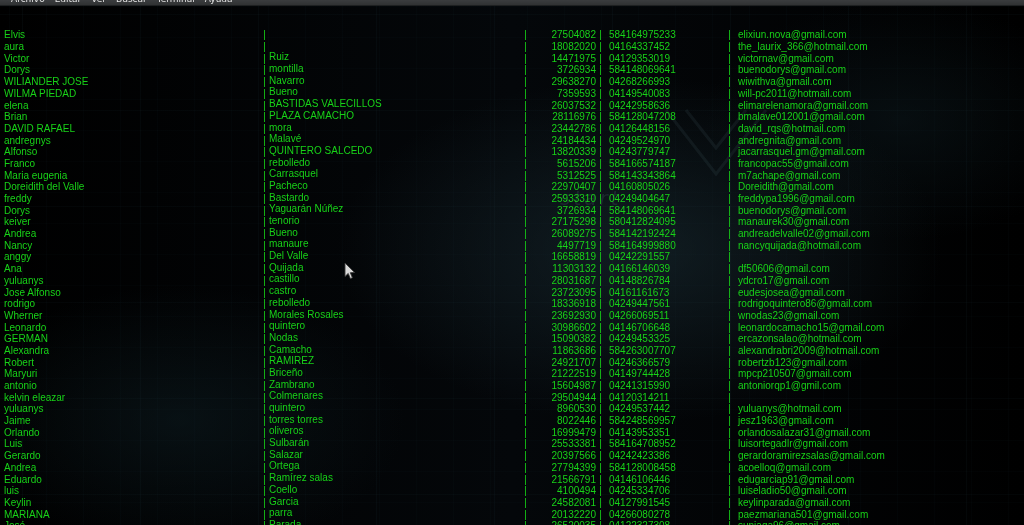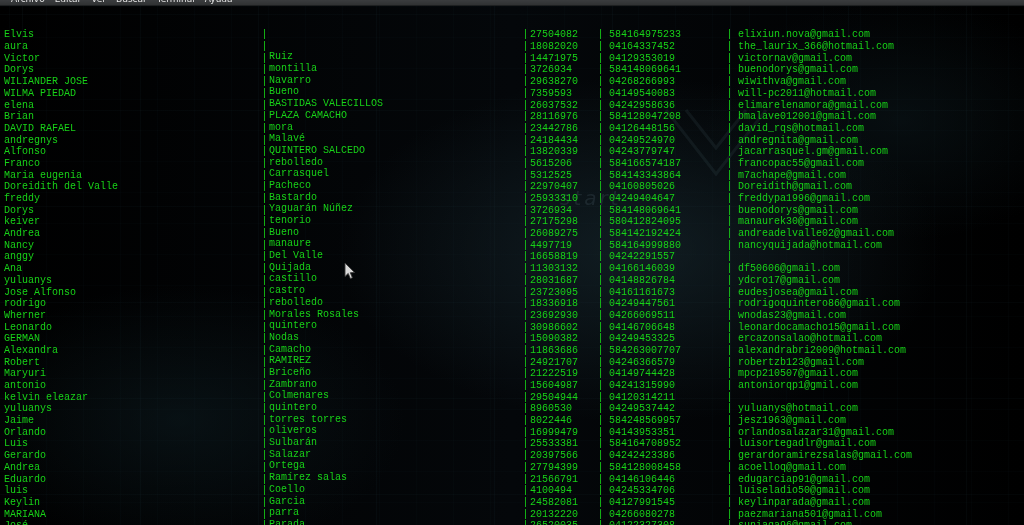--- a/index.html
+++ b/index.html
@@ -97,21 +97,21 @@
   }
 
   
   #screen {
     position: absolute;
     left: 0;
     top: 6px;
     width: 1024px;
     height: 519px;
     z-index: 3;
-    font-family: Liberation Mono, monospace;
+    font-family: Liberation Sans, sans-serif;
     font-size: 10px;
     line-height: 11.7px;
     color: #18d218;
     white-space: pre;
   }
   .row {
     height: 11.7px;
     display: flex;
     align-items: center;
     white-space: pre;
@@ -123,21 +123,21 @@
   }
   .sep {
     color: #18d218;
     display: inline-block;
     width: 9px;
     text-align: center;
     white-space: pre;
   }
   .c-first  { width: 260px; padding-left: 4px; box-sizing: border-box; }
   .c-last   { width: 252px; box-sizing: border-box; margin-top: 44px; }
-  .c-id     { width: 66px;  text-align: left; box-sizing: border-box; }
+  .c-id     { width: 66px;  text-align: right; box-sizing: border-box; }
   .c-phone  { width: 120px; box-sizing: border-box; padding-left: 4px;}
   .c-email  { width: 270px; box-sizing: border-box; padding-left: 4px;}
 
   
   #mouse-pointer {
     position: absolute;
     left: 344px;
     top: 262px;
     width: 12px;
     height: 18px;

